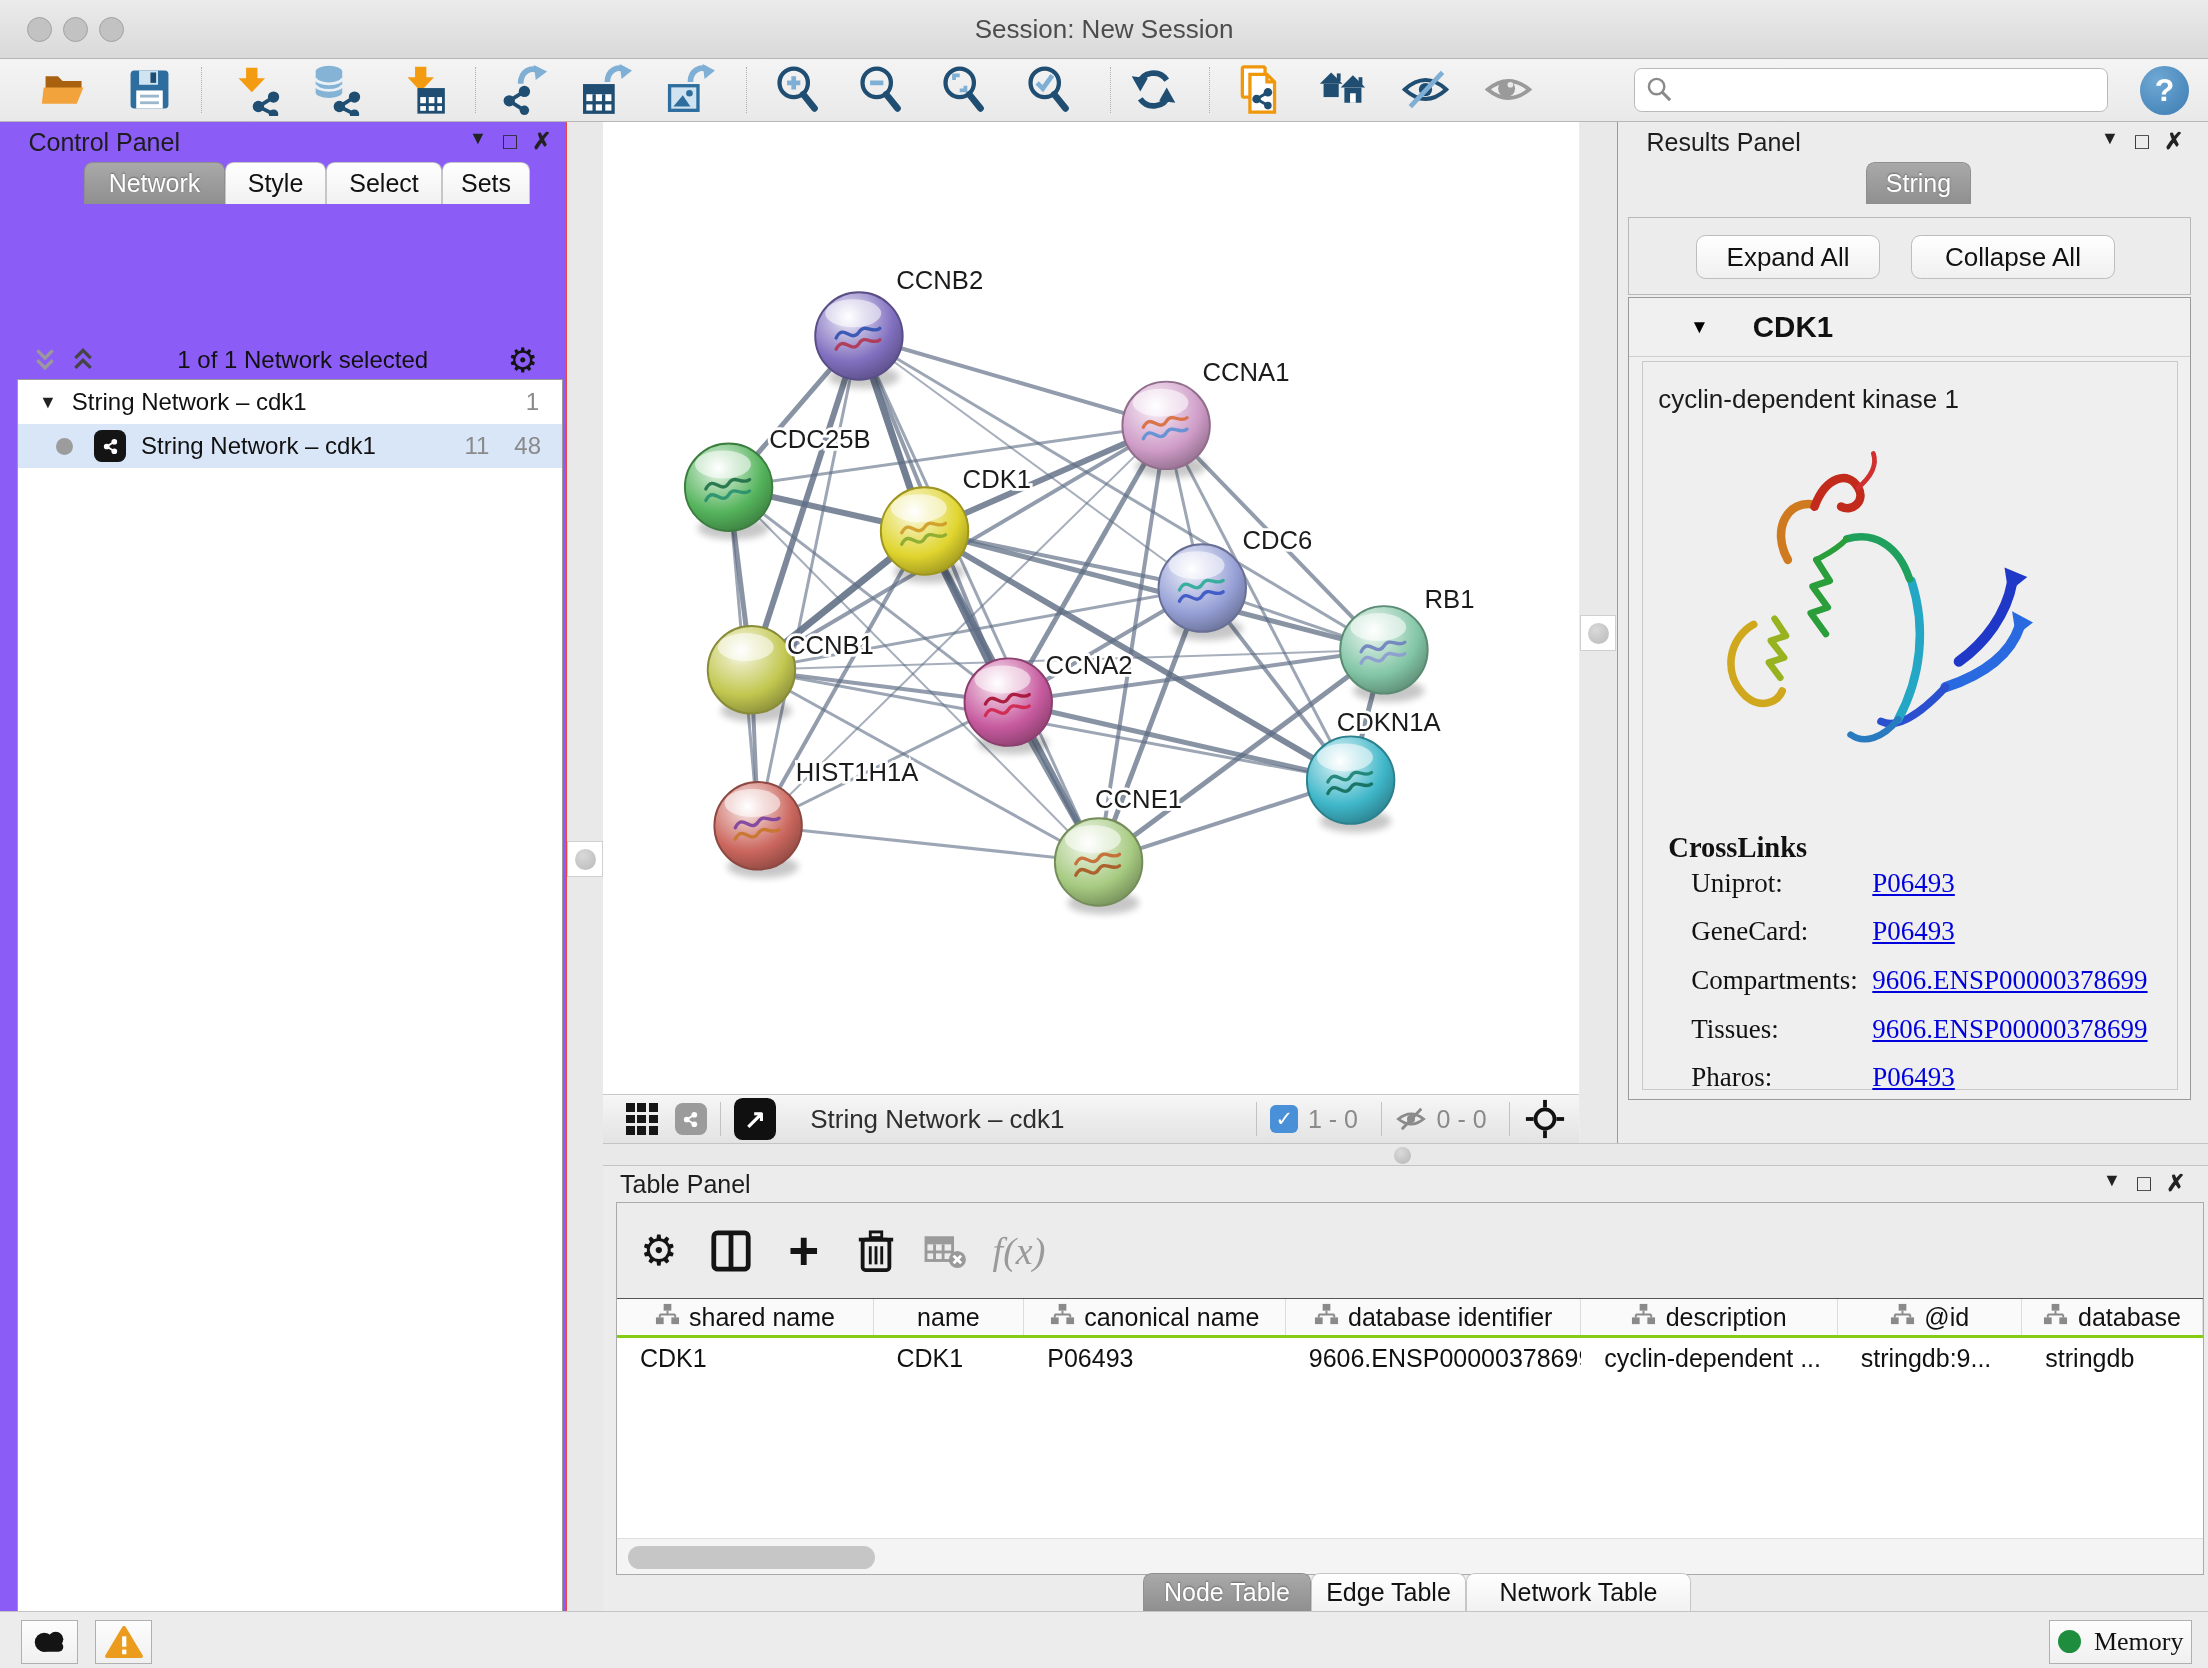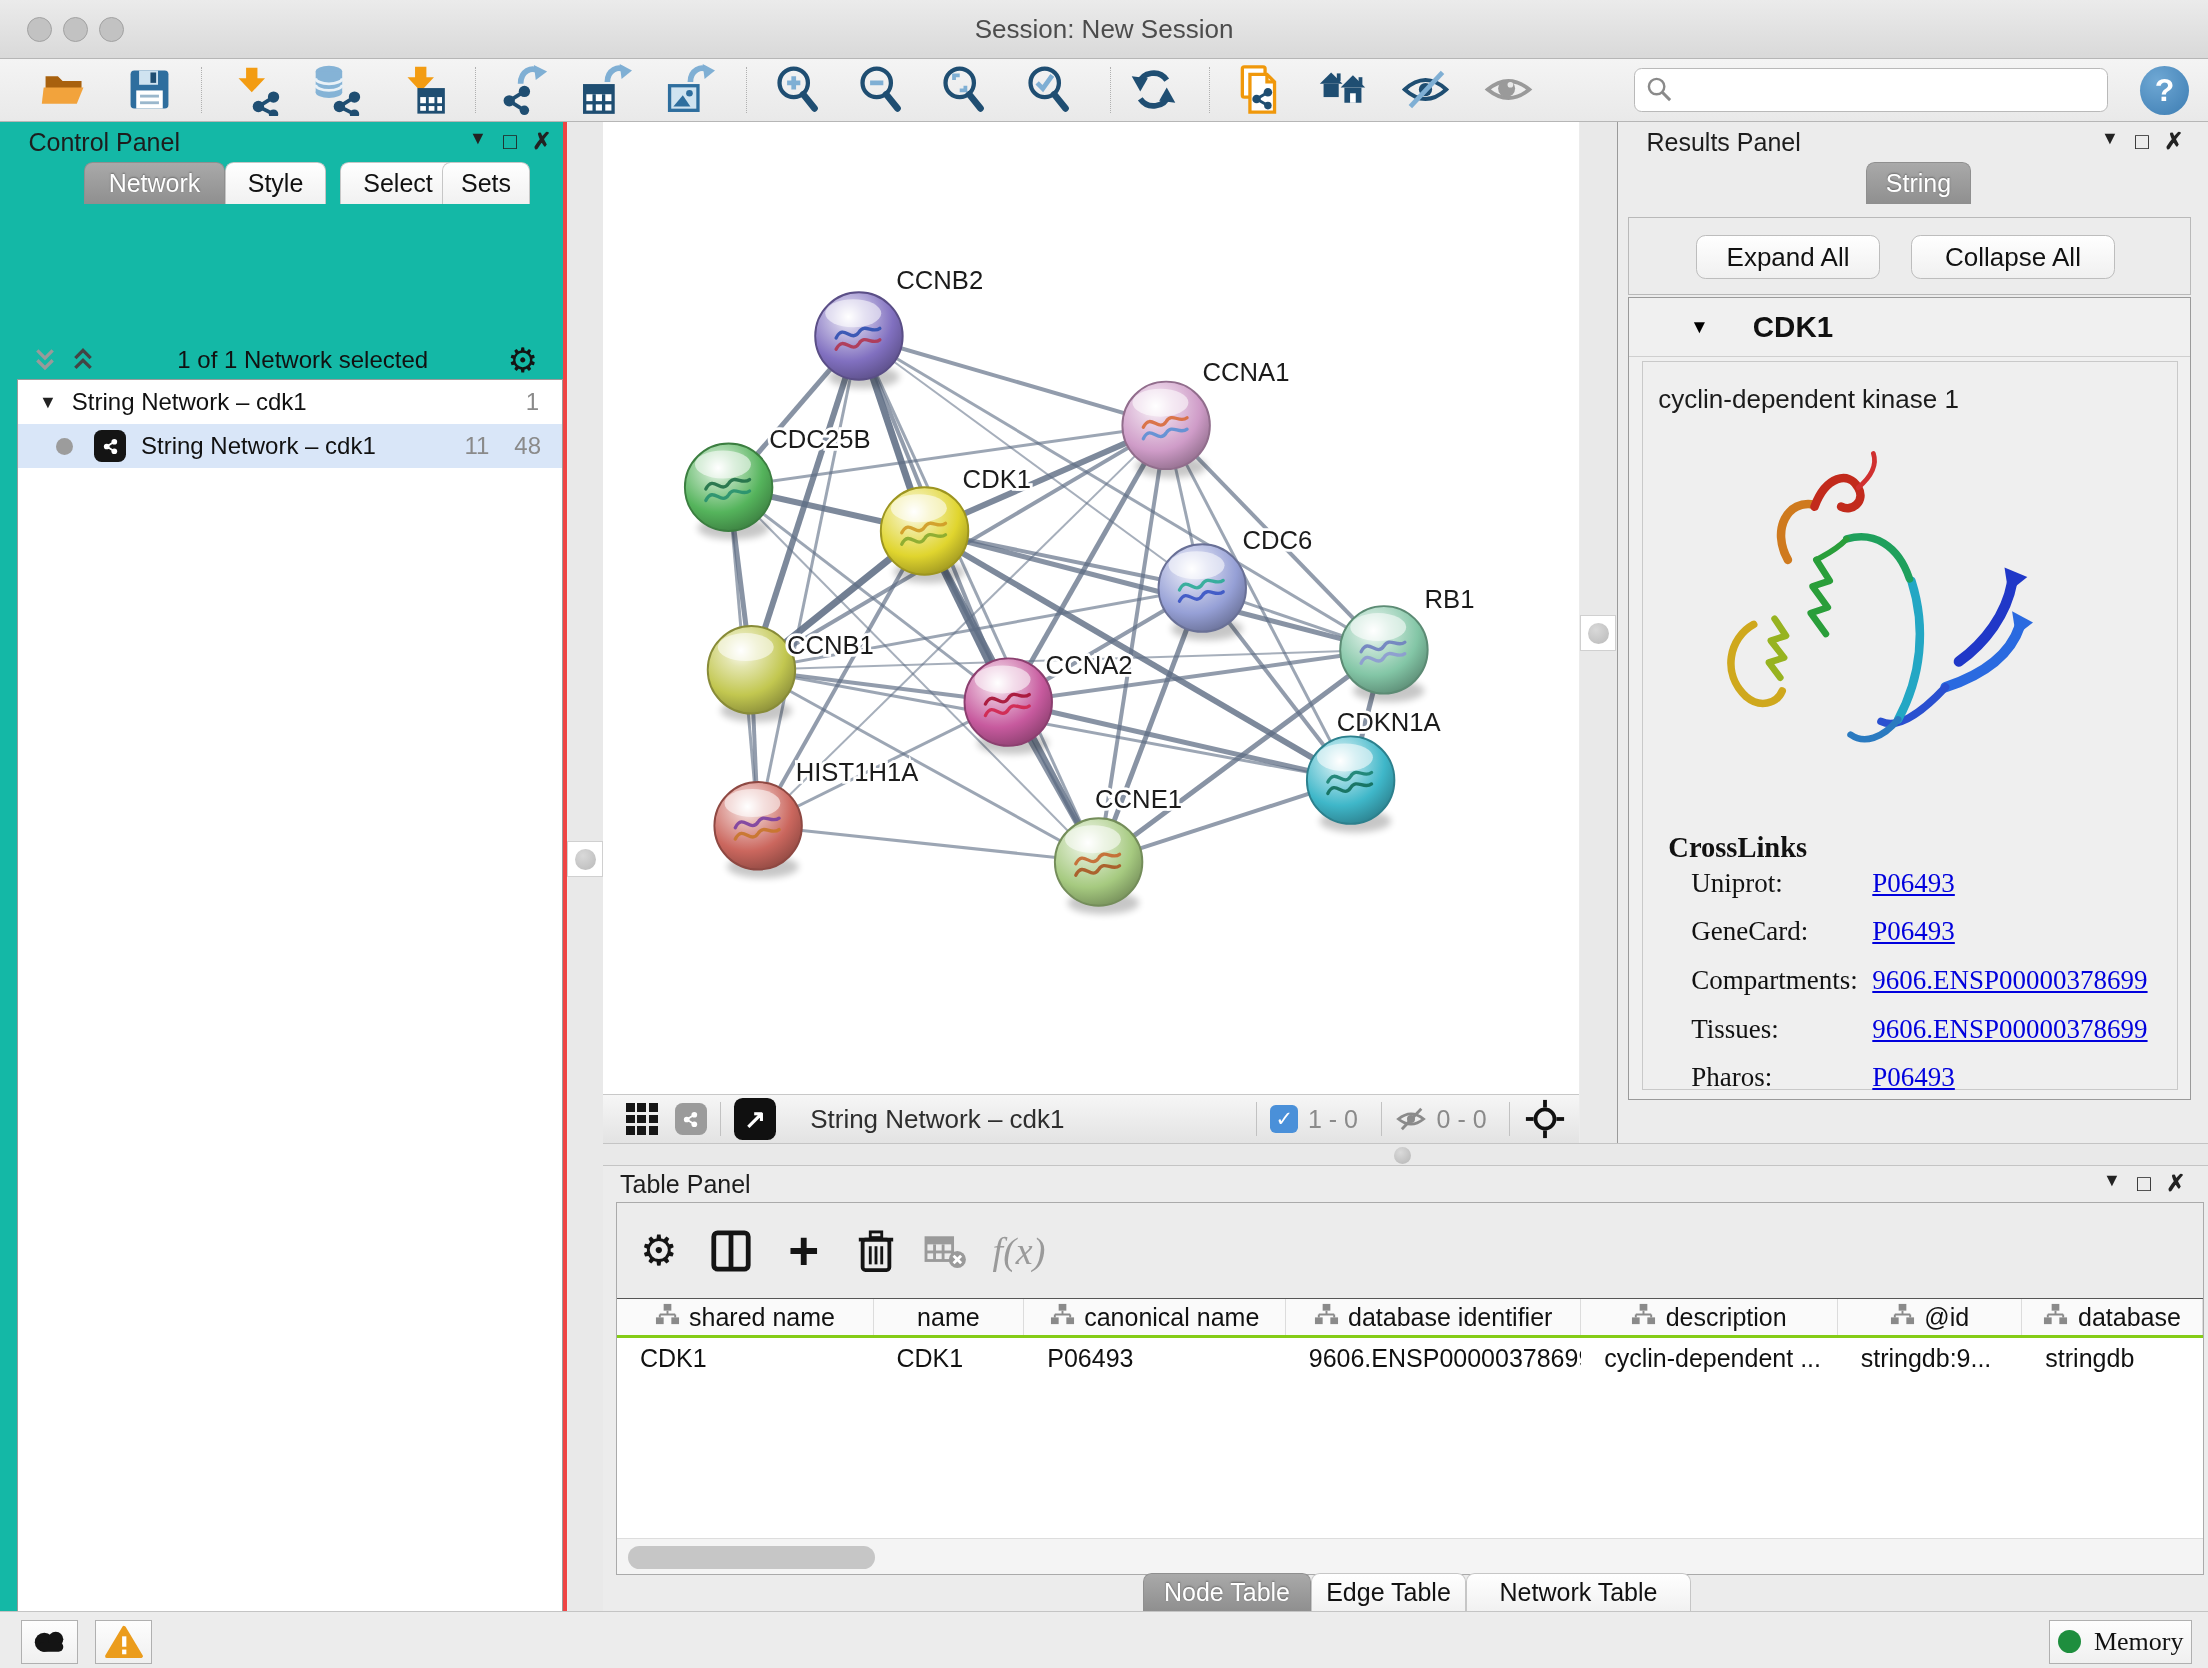--- a/index.html
+++ b/index.html
@@ -32,21 +32,21 @@
   .panel-title { font-size:25px; color:#1d1d1d; }
   .wctl { font-size:23px; color:#222; width:32px; text-align:center; cursor:pointer; }
   .tab { position:absolute; height:42px; display:flex; align-items:center; justify-content:center;
     font-size:25px; border:1px solid #c6c6c6; border-bottom:none;
     border-radius:8.6px 8.6px 0 0; background:linear-gradient(#ffffff,#f1f1f1); color:#111; cursor:pointer;margin-left:16px; }
   .tab.sel { background:linear-gradient(#a9a9a9,#8f8f8f); color:#fff;
     text-shadow:0 -1px 1.9px rgba(0,0,0,.35); border-color:#8f8f8f; }
 
   
   .control-panel { left:0; top:122px; width:567px; height:1489px;
-    background:#14b8a6; border-right:4px solid #ef4444; }
+    background:#8b5cf6; border-right:1px solid #ef4444; }
   .left-splitter { left:568px; top:122px; width:35px; height:1489px; background:#e9e9e9; }
   .splitter-handle { width:36px; height:36px; background:#fff; border:1px solid #d0d0d0;
     display:flex; align-items:center; justify-content:center; }
   .splitter-handle i { width:21px; height:21px; border-radius:50%;
     background:radial-gradient(circle at 38% 32%, #d9d9d9, #b9b9b9); }
   .netlist-header { left:13.3px; top:221px; width:538px; height:34px; display:flex; align-items:center; }
   .netlist-box { left:17px; top:257px; width:546px; height:1316px; background:#fff;
     border:1px solid #9a9a9a; }
   .tree-row { position:relative; height:44px; display:flex; align-items:center; font-size:24px; color:#111; }
   .tree-row.sel { background:#d9e6f8; }
@@ -338,21 +338,21 @@
     <div class="wctl" style="font-size:18px">▼</div>
     <div class="wctl">□</div>
     <div class="wctl" style="font-weight:bold">✗</div>
   </div>
   <div class="tab sel" style="left:68px; top:40px; width:141px">
       <span>Network</span>
     </div>
   <div class="tab" style="left:209px; top:40px; width:101px">
       <span>Style</span>
     </div>
-  <div class="tab" style="left:324px; top:40px; width:116px">
+  <div class="tab" style="left:310px; top:40px; width:116px">
       <span>Select</span>
     </div>
   <div class="tab" style="left:426px; top:40px; width:88px">
       <span>Sets</span>
     </div>
 
   <div class="abs netlist-header">
     <svg width="30" height="28.5" viewBox="0 0 24 26" style="margin-left:17px">
         <polyline points="5,4 12,11 19,4" stroke="#9a9a9a" stroke-width="3" fill="none"></polyline>
         <polyline points="5,13 12,20 19,13" stroke="#9a9a9a" stroke-width="3" fill="none"></polyline>

